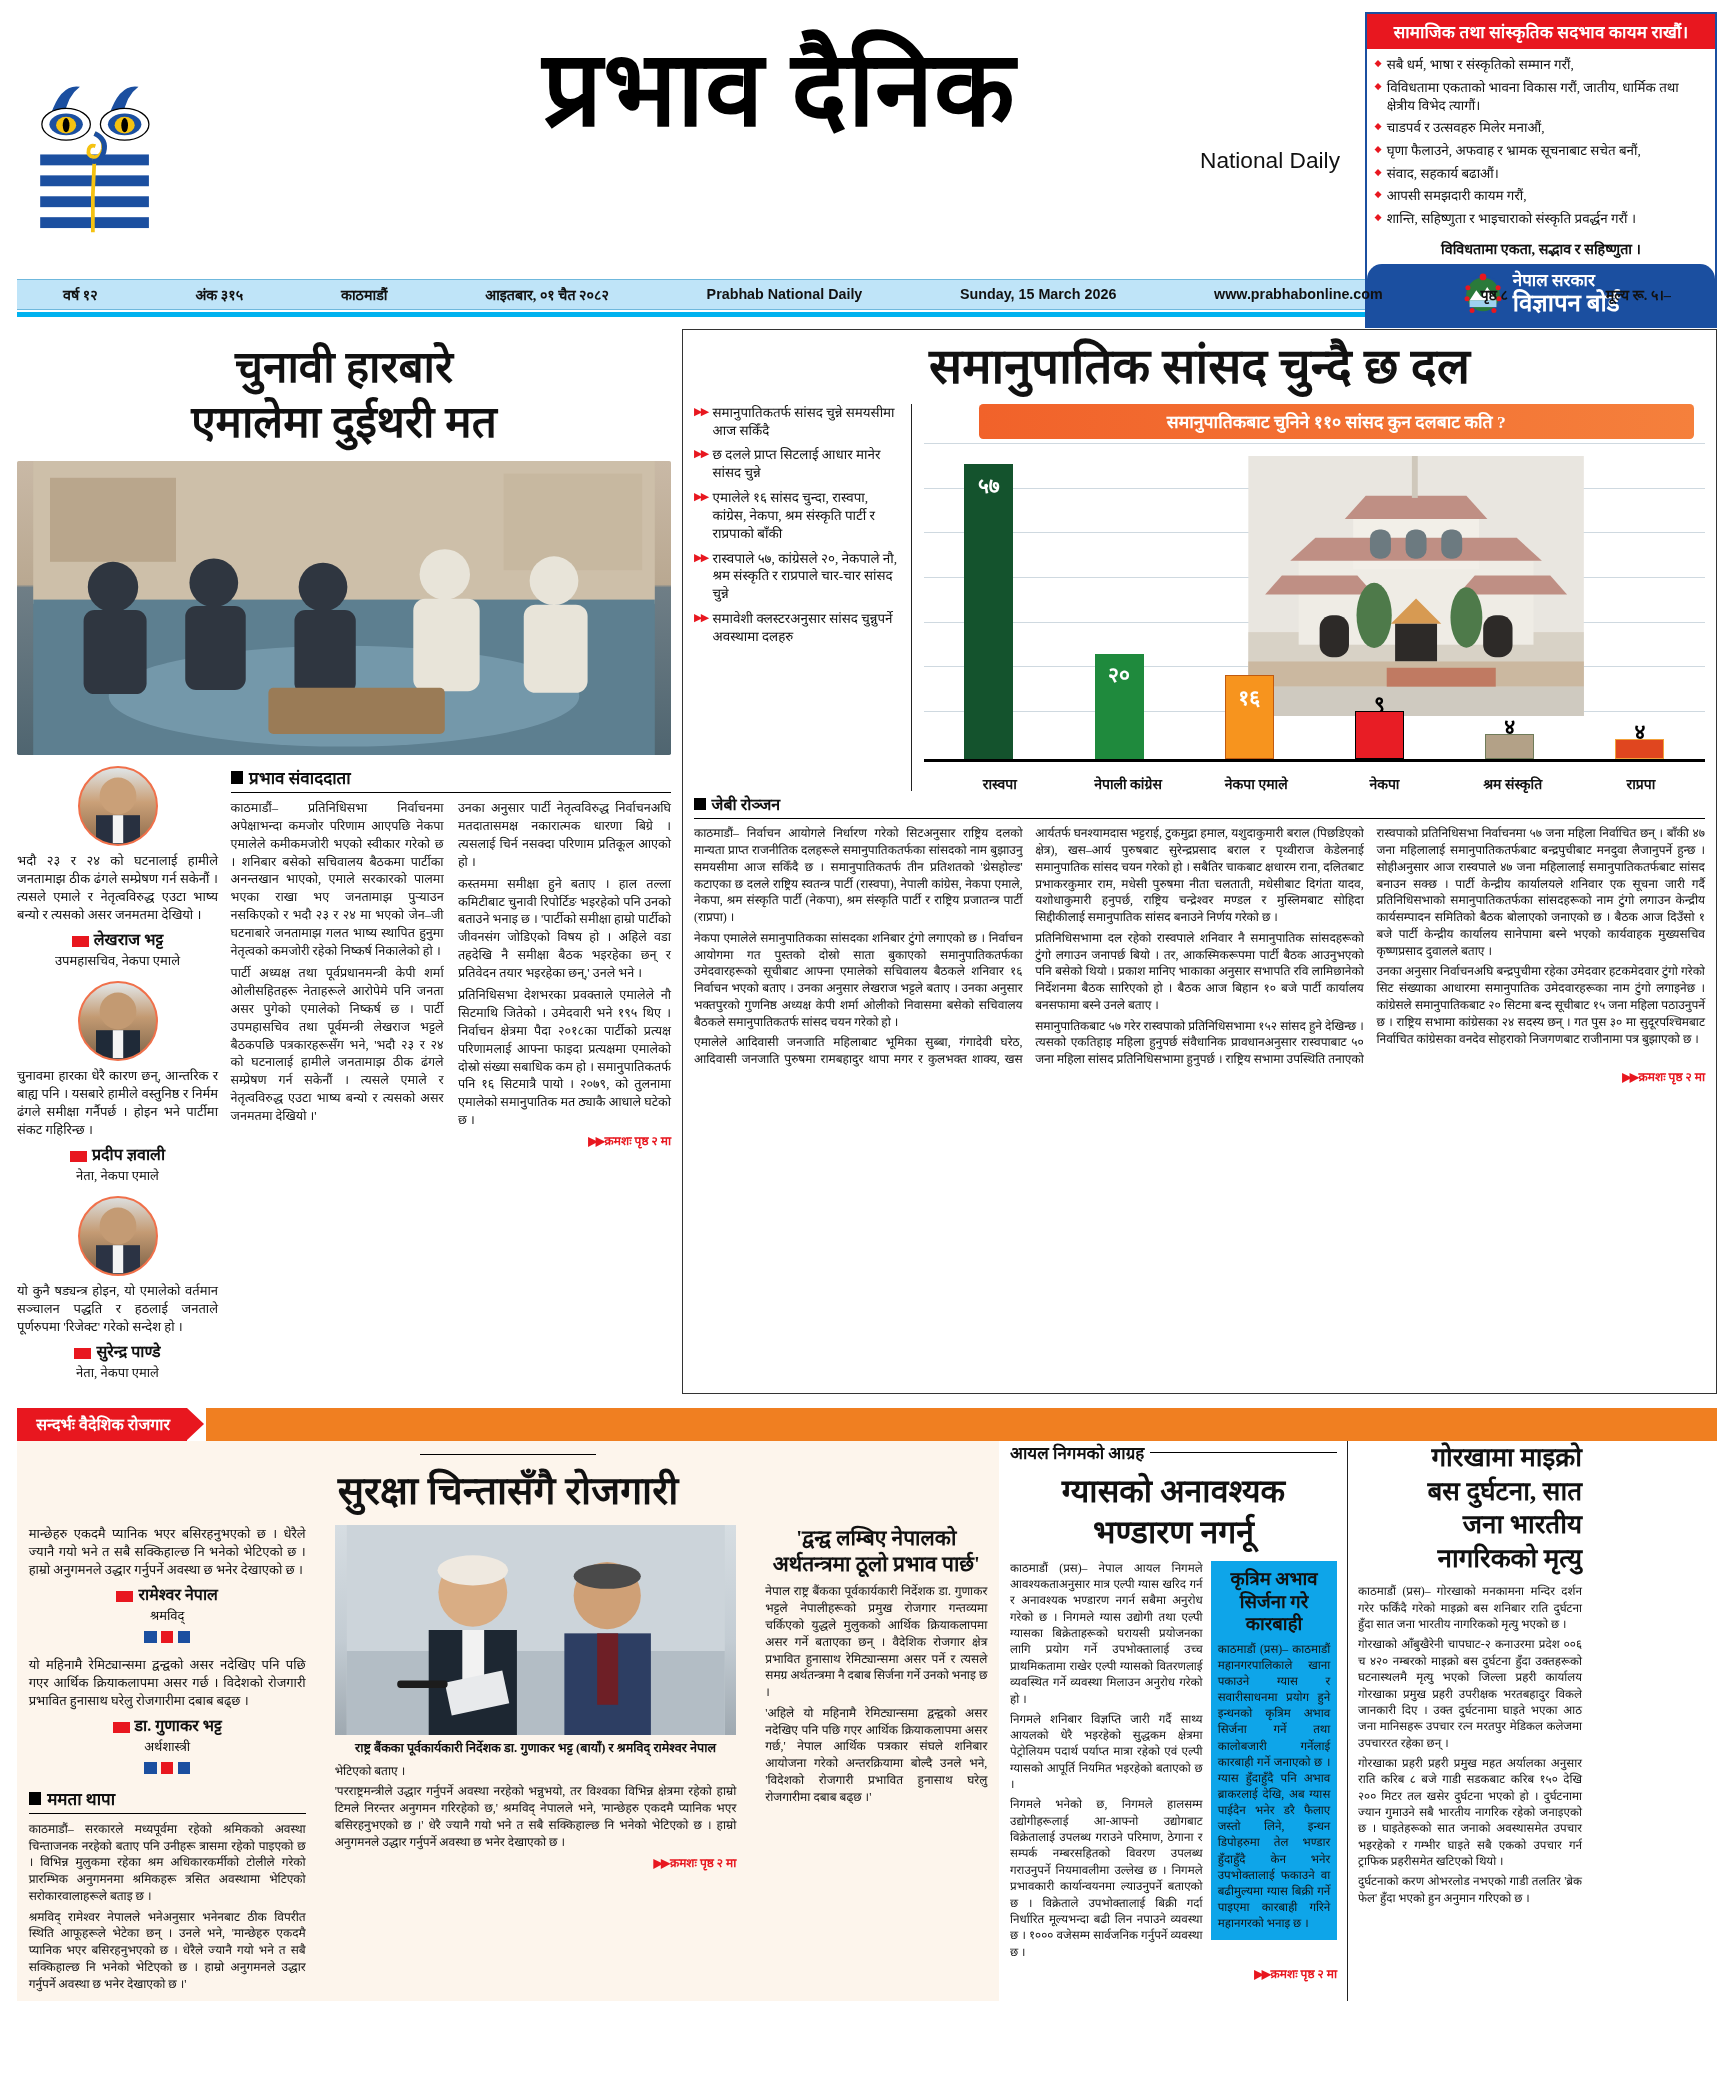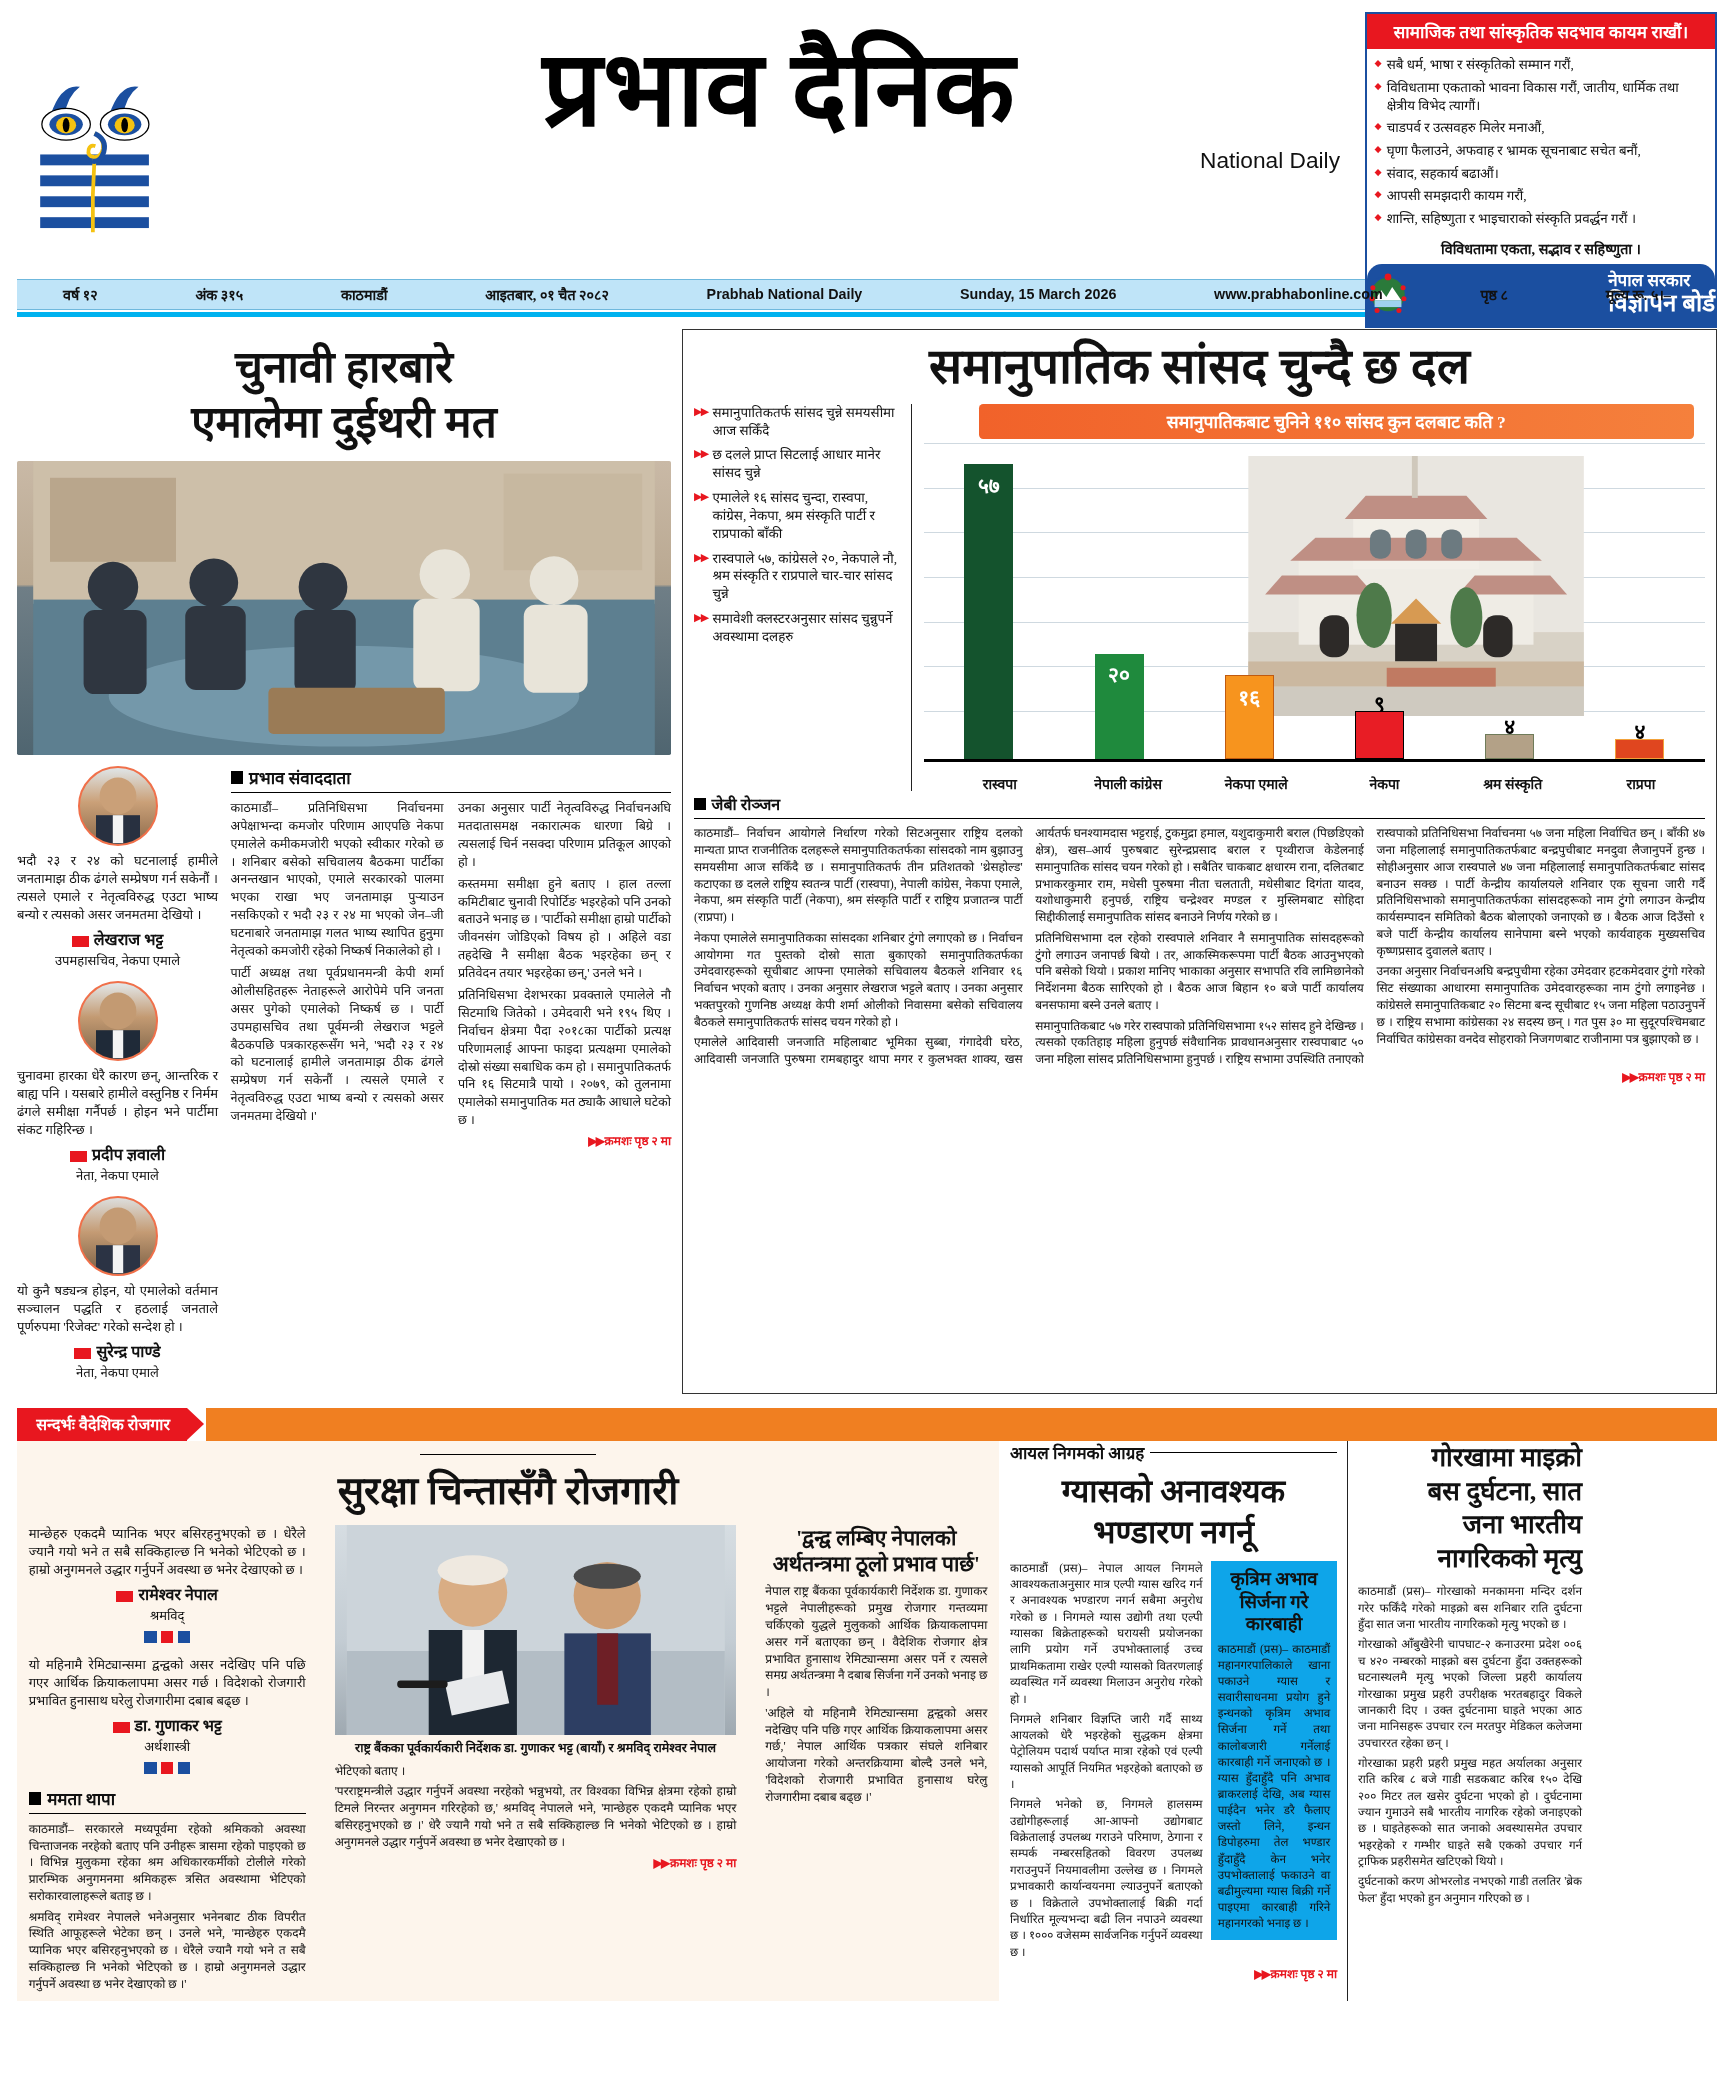--- a/index.html
+++ b/index.html
@@ -23,21 +23,21 @@
     font-size:105px; font-weight:bold; letter-spacing:0.8px;
     line-height:1.0; color:#000; white-space:nowrap;
   }
   .paper-sub { font-family:"Liberation Sans", sans-serif; font-size:22.7px; margin-top:5.9px; align-self:flex-end; margin-right:25px;}
   .ad-box { width:352px; border:2.9px solid #1b4fa0; margin-top:4.2px; background:#fff; }
   .ad-head { background:#e8171f; color:#fff; text-align:center; font-weight:bold; font-size:17px; padding:5.9px 2.5px; letter-spacing:0.2px;}
   .ad-list { padding:7.6px 8.4px 4.2px 7.6px; }
   .ad-list li { list-style:none; display:flex; gap:5px; font-size:13.4px; line-height:1.32; margin-bottom:5px; }
   .ad-list li .dia { color:#e8171f; font-size:9.2px; line-height:1.6; }
   .ad-tag { text-align:center; font-weight:bold; font-size:14.3px; padding:1.7px 0 6.7px; }
-  .ad-foot { background:#1b4fa0; color:#fff; display:flex; align-items:center; justify-content:space-between; gap:8.4px; padding:6.7px 0 8.4px; border-radius:15px 15px 0 0;}
+  .ad-foot { background:#1b4fa0; color:#fff; display:flex; align-items:center; justify-content:center; gap:8.4px; padding:6.7px 0 8.4px; border-radius:15px 15px 0 0;}
   .emblem { width:42px; height:47px; }
   .ad-foot-txt { line-height:1.08; }
   .ad-foot-txt .l1 { font-size:17px; font-weight:bold;}
   .ad-foot-txt .l2 { font-size:24px; font-weight:bold;}
 
   
   .infobar {
     background:#bfe4f8; border-top:1.3px solid #6fb8dd; border-bottom:1.3px solid #6fb8dd;
     display:flex; align-items:center; justify-content:space-between;
     padding:5px 46px; font-size:14.3px; font-weight:bold; margin-top:1.7px;

